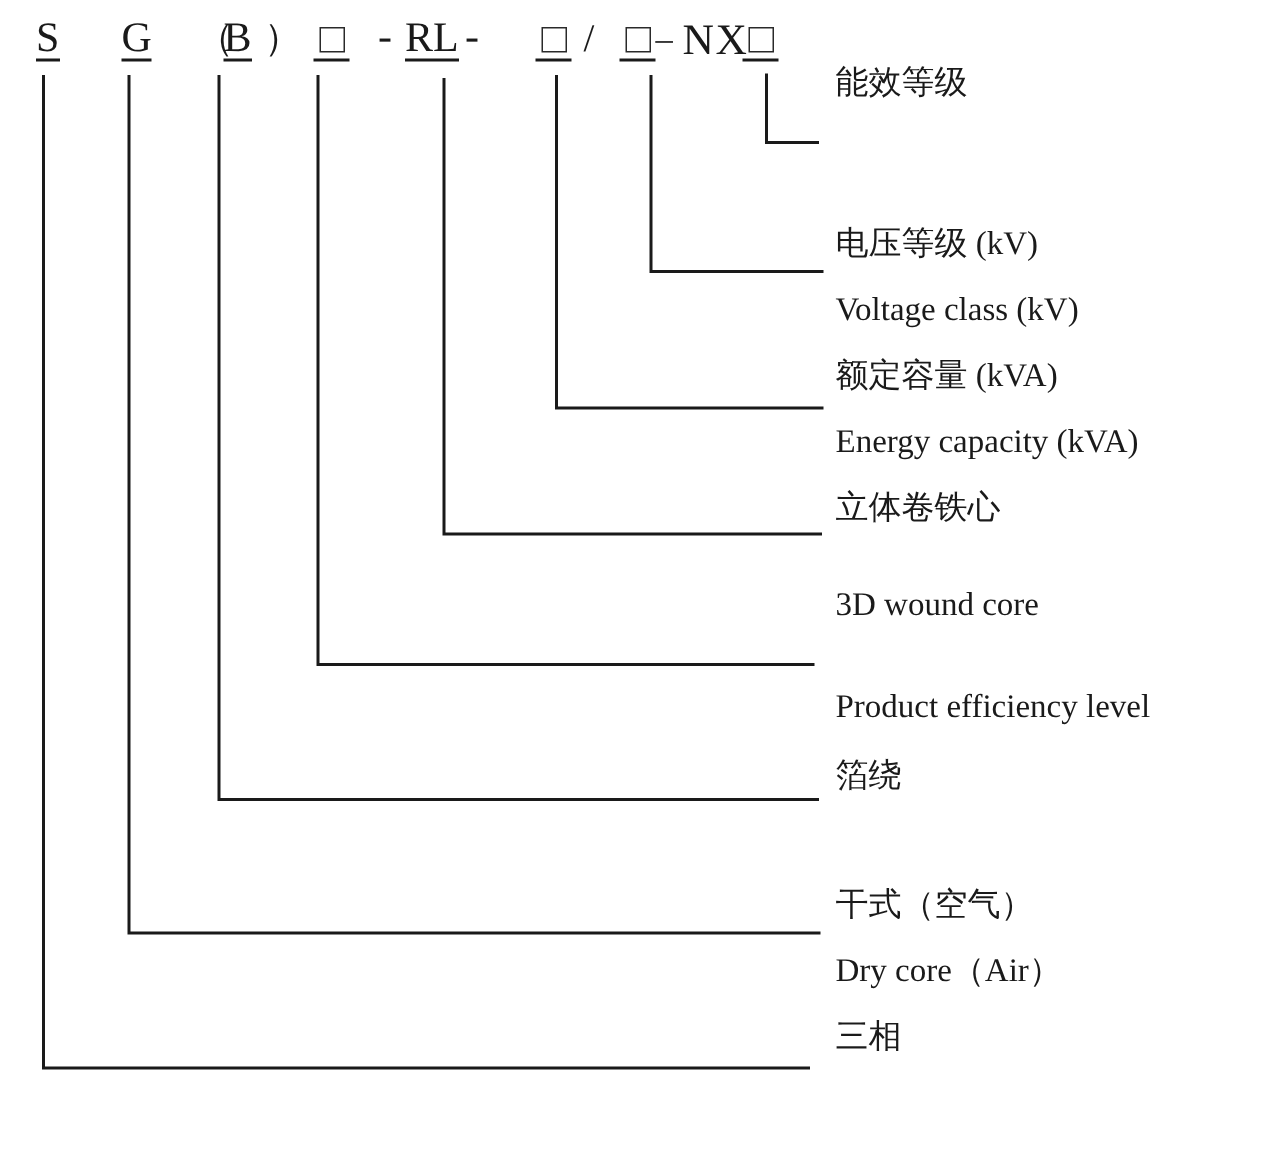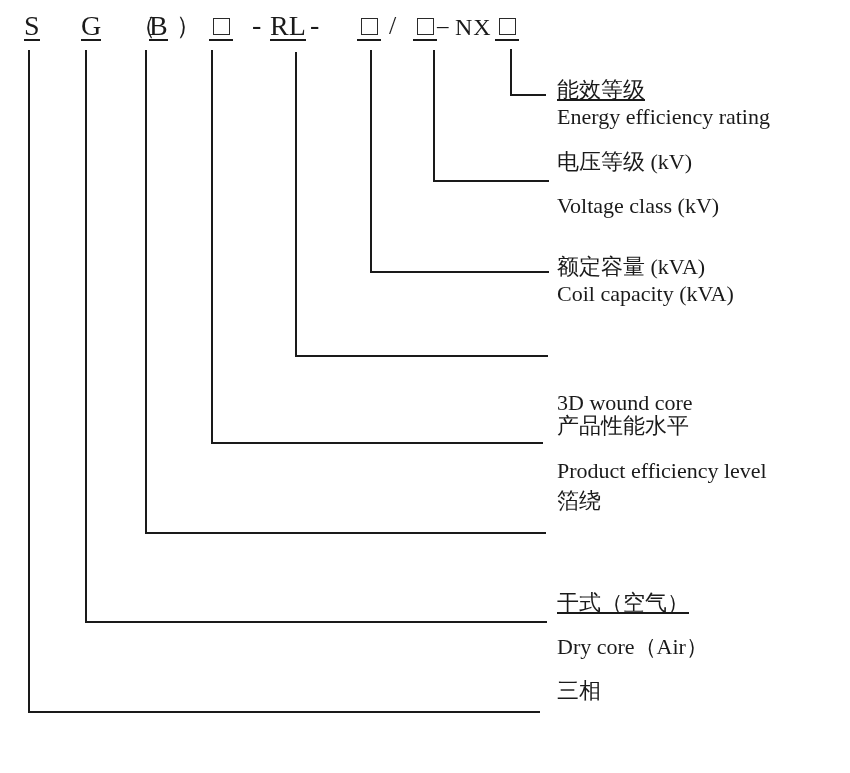--- a/index.html
+++ b/index.html
@@ -26,21 +26,21 @@
     position: absolute;
     white-space: nowrap;
     color: #1a1a1a;
   }
   .letter  { font-size: 28px; line-height: 27px; top: 12px; }
   .u       { border-bottom: 2px solid #1a1a1a; }
   .paren   { font-size: 25px; line-height: 27px; top: 12px; }
   .hyph    { font-size: 28px; line-height: 27px; top: 11px; }
   .slash   { font-size: 26px; line-height: 27px; top: 12px; }
   .endash  { font-size: 23px; line-height: 22px; top: 15px; }
-  .nx      { font-size: 24px; line-height: 22px; top: 16px; letter-spacing: 1px; }
+  .nx      { font-size: 29px; line-height: 22px; top: 16px; letter-spacing: 1px; }
   .boxu {
     position: absolute;
     top: 18px;
     width: 24px;
     padding-bottom: 4px;
     border-bottom: 2px solid #1a1a1a;
     display: flex;
     justify-content: center;
   }
   .box {
@@ -67,33 +67,33 @@
   .p14 { left: 495px; }  
   
   .lbl {
     position: absolute;
     left: 557px;
     font-size: 22px;
     line-height: 28px;
     white-space: nowrap;
     color: #1a1a1a;
   }
-  .r0  { top: 76px; text-decoration: underline; }
+  .r0  { top: 41px; }
   .r1  { top: 103px; }
   .r2  { top: 148px; }
   .r3  { top: 192px; }
-  .r4  { top: 253px; font-family: Liberation Serif, serif; }
+  .r4  { top: 236px; font-family: Liberation Serif, serif; }
   .r5  { top: 280px; }
   .r6  { top: 324px; }
   .r7  { top: 389px; }
   .r8  { top: 412px; }
   .r9  { top: 457px; }
-  .r10 { top: 487px; }
+  .r10 { top: 503px; }
   .r11 { top: 545px; }
-  .r12 { top: 589px; text-decoration: underline; }
+  .r12 { top: 589px; }
   .r13 { top: 633px; }
   .r14 { top: 677px; }
   .r15 { top: 721px; }
 </style>
 </head>
 <body>
 
 <div class="stage">
 
   <svg class="connectors" width="850" height="773" viewBox="0 0 850 773">
@@ -129,26 +129,25 @@
         <span class="box"></span>
       </span>
     <span class="cp endash p12">–</span>
     <span class="cp nx p13">NX</span>
     <span class="boxu p14">
         <span class="box"></span>
       </span>
   </div>
 
   <div class="lbl r0">能效等级</div>
-  <div class="lbl r1">Energy efficiency rating</div>
   <div class="lbl r3">Voltage class (kV)</div>
   <div class="lbl r2">电压等级 (kV)</div>
   <div class="lbl r4">额定容量 (kVA)</div>
-  <div class="lbl r5">Coil capacity (kVA)</div>
+  <div class="lbl r5">Energy capacity (kVA)</div>
+  <div class="lbl r6">立体卷铁心</div>
   <div class="lbl r7">3D wound core</div>
-  <div class="lbl r8">产品性能水平</div>
   <div class="lbl r9">Product efficiency level</div>
   <div class="lbl r10">箔绕</div>
   <div class="lbl r12">干式（空气）</div>
   <div class="lbl r13">Dry core（Air）</div>
   <div class="lbl r14">三相</div>
 
 </div>
 
 </body></html>

